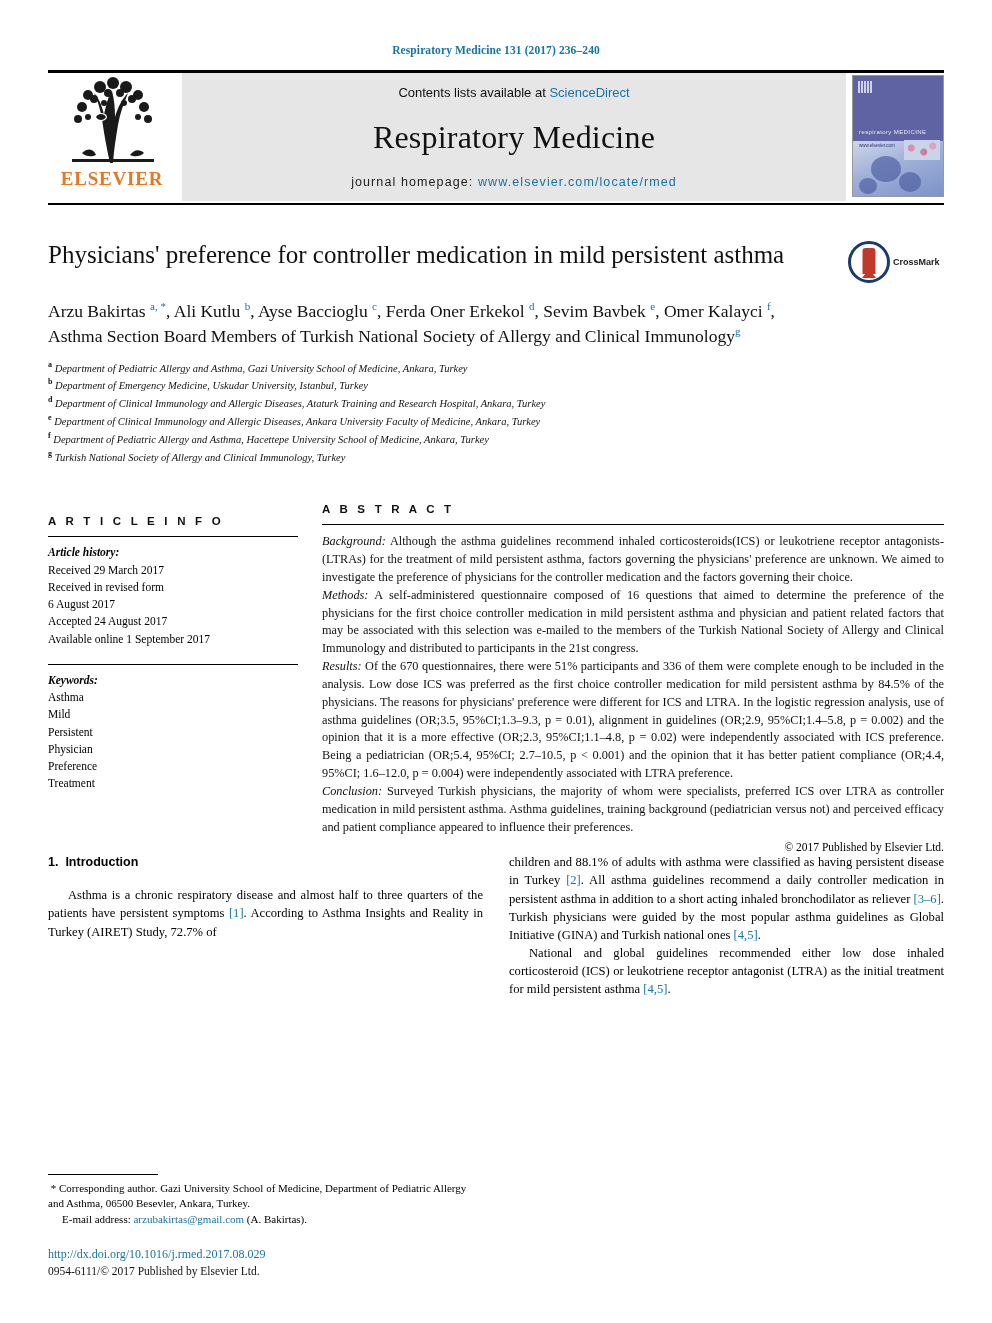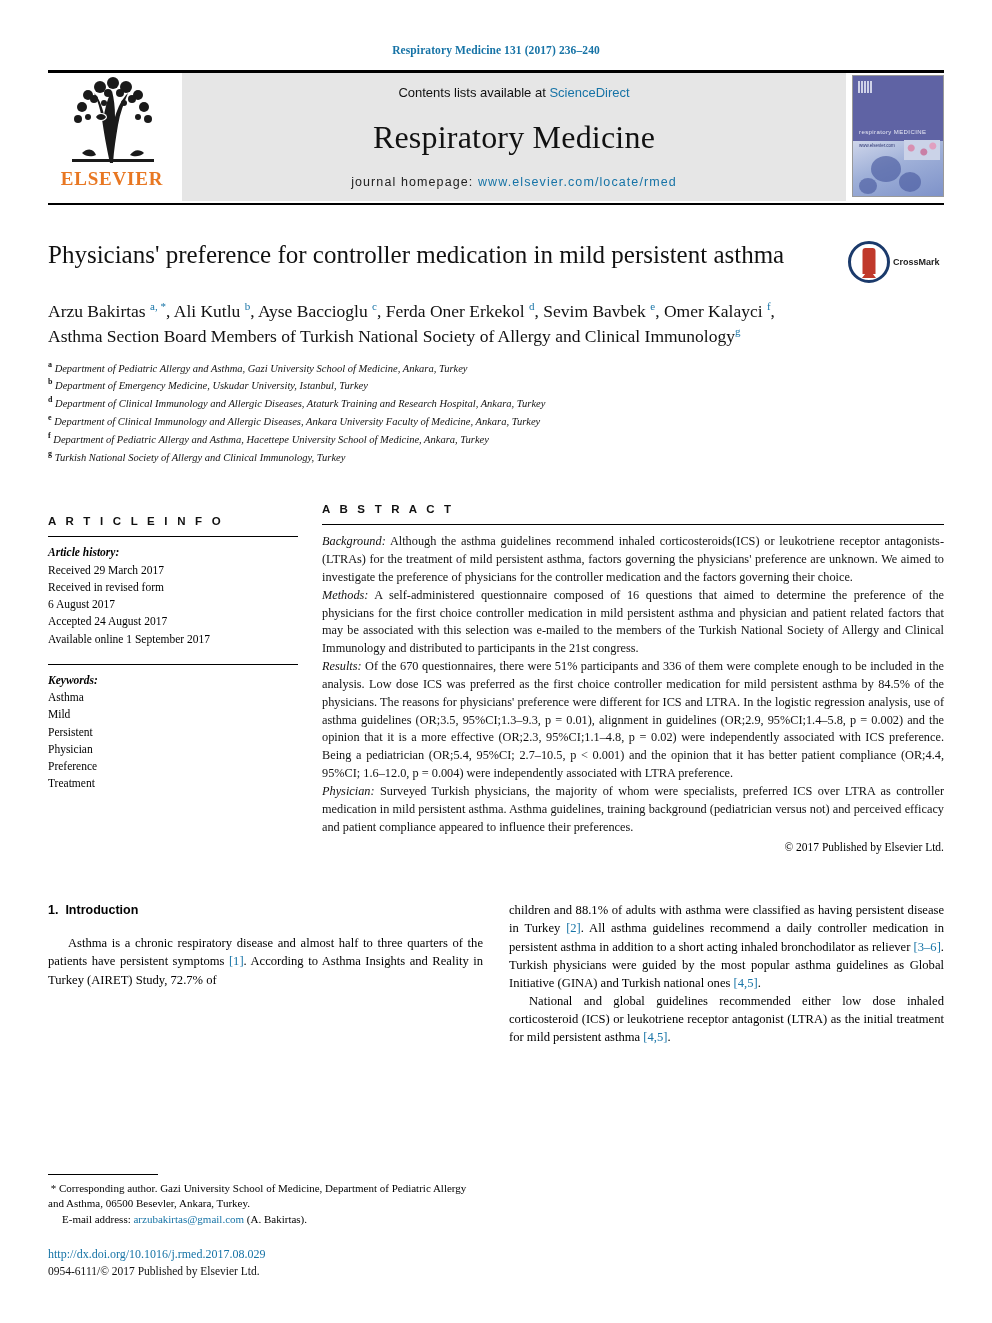--- a/index.html
+++ b/index.html
@@ -304,21 +304,20 @@
   }
   .copyright {
     text-align: right;
     font-size: 11.5px;
     margin-top: 5px;
   }
 
   
   .body-row {
     display: flex;
-    margin-top: 48px;
     gap: 26px;
   }
   .bcol {
     flex: 1 1 0;
     font-size: 12.6px;
     line-height: 1.44;
     text-align: justify;
   }
   .bhead {
     font-family: "Liberation Sans", sans-serif;
@@ -485,21 +484,21 @@
       </div>
     </div>
 
     <div class="col-abs">
       <div class="sec-head">A B S T R A C T</div>
       <div class="abs-divider"></div>
       <div class="abstract" id="abstract-body">
           <p><span class="lbl">Background:</span><span> Although the asthma guidelines recommend inhaled corticosteroids(ICS) or leukotriene receptor antagonists-(LTRAs) for the treatment of mild persistent asthma, factors governing the physicians' preference are unknown. We aimed to investigate the preference of physicians for the controller medication and the factors governing their choice.</span></p>
           <p><span class="lbl">Methods:</span><span> A self-administered questionnaire composed of 16 questions that aimed to determine the preference of the physicians for the first choice controller medication in mild persistent asthma and physician and patient related factors that may be associated with this selection was e-mailed to the members of the Turkish National Society of Allergy and Clinical Immunology and distributed to participants in the 21st congress.</span></p>
           <p><span class="lbl">Results:</span><span> Of the 670 questionnaires, there were 51% participants and 336 of them were complete enough to be included in the analysis. Low dose ICS was preferred as the first choice controller medication for mild persistent asthma by 84.5% of the physicians. The reasons for physicians' preference were different for ICS and LTRA. In the logistic regression analysis, use of asthma guidelines (OR;3.5, 95%CI;1.3–9.3, p = 0.01), alignment in guidelines (OR;2.9, 95%CI;1.4–5.8, p = 0.002) and the opinion that it is a more effective (OR;2.3, 95%CI;1.1–4.8, p = 0.02) were independently associated with ICS preference. Being a pediatrician (OR;5.4, 95%CI; 2.7–10.5, p &lt; 0.001) and the opinion that it has better patient compliance (OR;4.4, 95%CI; 1.6–12.0, p = 0.004) were independently associated with LTRA preference.</span></p>
-          <p><span class="lbl">Physician:</span><span> Surveyed Turkish physicians, the majority of whom were specialists, preferred ICS over LTRA as controller medication in mild persistent asthma. Asthma guidelines, training background (pediatrician versus not) and perceived efficacy and patient compliance appeared to influence their preferences.</span></p>
+          <p><span class="lbl">Conclusion:</span><span> Surveyed Turkish physicians, the majority of whom were specialists, preferred ICS over LTRA as controller medication in mild persistent asthma. Asthma guidelines, training background (pediatrician versus not) and perceived efficacy and patient compliance appeared to influence their preferences.</span></p>
         </div>
       <div class="copyright">© 2017 Published by Elsevier Ltd.</div>
     </div>
   </div>
 
   <div class="body-row">
     <div class="bcol">
       <div class="bhead">
         <span>1.</span>
         &nbsp;<span>Introduction</span>

